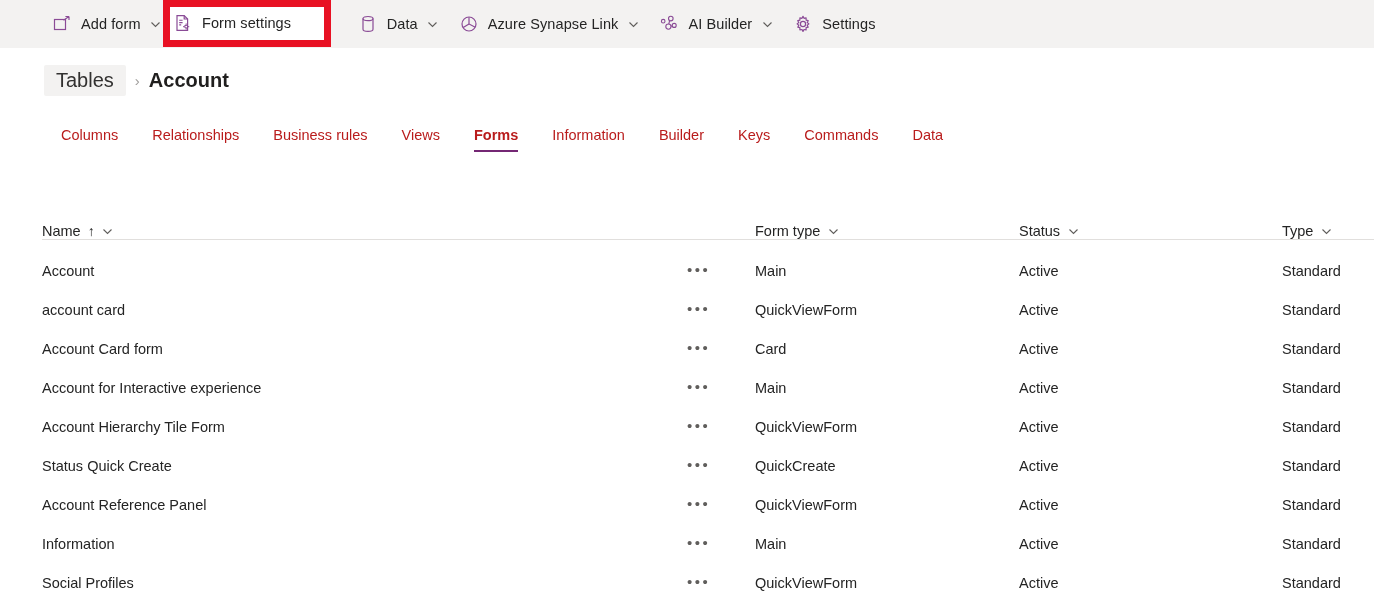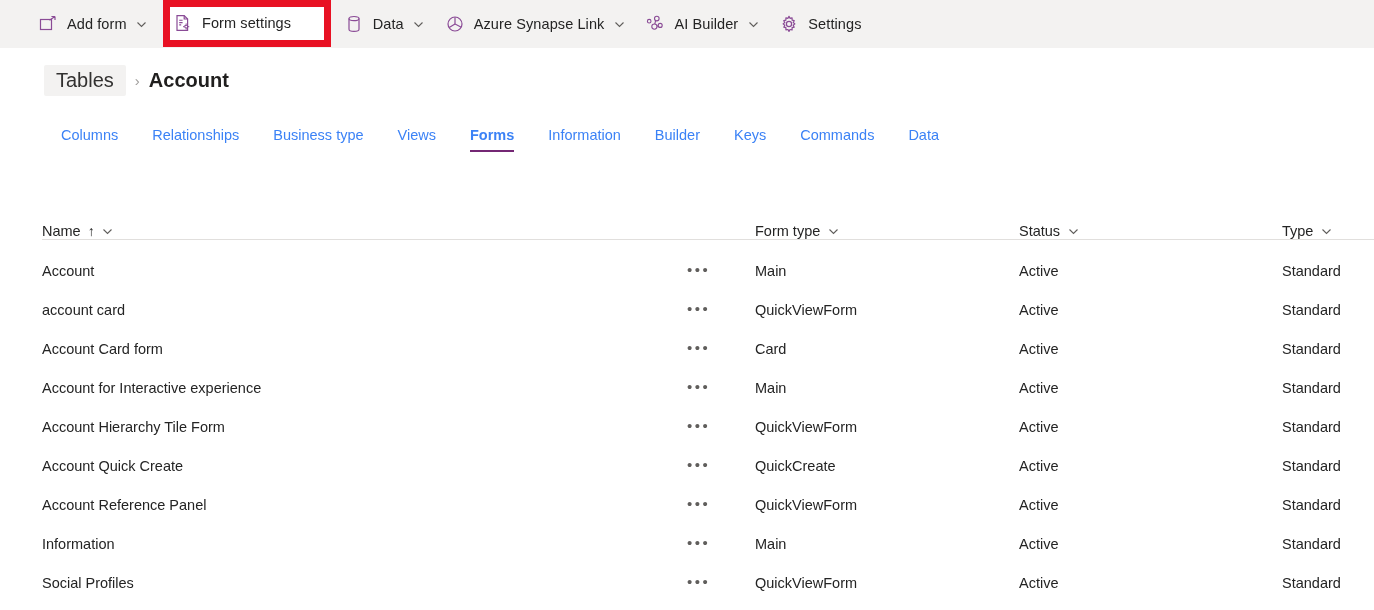--- a/index.html
+++ b/index.html
@@ -18,21 +18,21 @@
 
   
   #command-bar {
     position: absolute;
     left: 0; top: 0;
     width: 1374px;
     height: 48px;
     background: #f3f2f1;
     display: flex;
     align-items: center;
-    padding-left: 30px;
+    padding-left: 44px;
     box-sizing: border-box;
   }
   .cmd-item {
     display: flex;
     align-items: center;
     height: 34px;
     padding: 0 8px;
     margin-right: 4px;
     cursor: pointer;
     white-space: nowrap;
@@ -117,21 +117,21 @@
   #tab-strip {
     position: absolute;
     left: 44px;
     top: 114px;
     display: flex;
     align-items: flex-end;
     height: 38px;
   }
   .tab {
     font-size: 14.5px;
-    color: #3b82f6;
+    color: #b91c1c;
     padding: 0 17px 9px 17px;
     cursor: pointer;
     position: relative;
     white-space: nowrap;
   }
   .tab.selected {
     font-weight: bold;
   }
   .tab.selected::after {
     content: "";
@@ -297,21 +297,21 @@
 
 <div id="breadcrumb">
   <span id="breadcrumb-tables">Tables</span>
   <span id="breadcrumb-sep">›</span>
   <span id="breadcrumb-current">Account</span>
 </div>
 
 <div id="tab-strip">
   <div class="tab">Columns</div>
   <div class="tab">Relationships</div>
-  <div class="tab">Business type</div>
+  <div class="tab">Business rules</div>
   <div class="tab">Views</div>
   <div class="tab selected">Forms</div>
   <div class="tab">Information</div>
   <div class="tab">Builder</div>
   <div class="tab">Keys</div>
   <div class="tab">Commands</div>
   <div class="tab">Data</div>
 </div>
 
 <div id="grid">
@@ -383,21 +383,21 @@
         <div class="col-type cell">Standard</div>
       </div>
       <div class="grid-row">
         <div class="col-name cell">Account Hierarchy Tile Form</div>
         <div class="col-overflow"><span class="overflow-dots">•••</span></div>
         <div class="col-formtype cell">QuickViewForm</div>
         <div class="col-status cell">Active</div>
         <div class="col-type cell">Standard</div>
       </div>
       <div class="grid-row">
-        <div class="col-name cell">Account Quick Create</div>
+        <div class="col-name cell">Status Quick Create</div>
         <div class="col-overflow"><span class="overflow-dots">•••</span></div>
         <div class="col-formtype cell">QuickCreate</div>
         <div class="col-status cell">Active</div>
         <div class="col-type cell">Standard</div>
       </div>
       <div class="grid-row">
         <div class="col-name cell">Account Reference Panel</div>
         <div class="col-overflow"><span class="overflow-dots">•••</span></div>
         <div class="col-formtype cell">QuickViewForm</div>
         <div class="col-status cell">Active</div>

